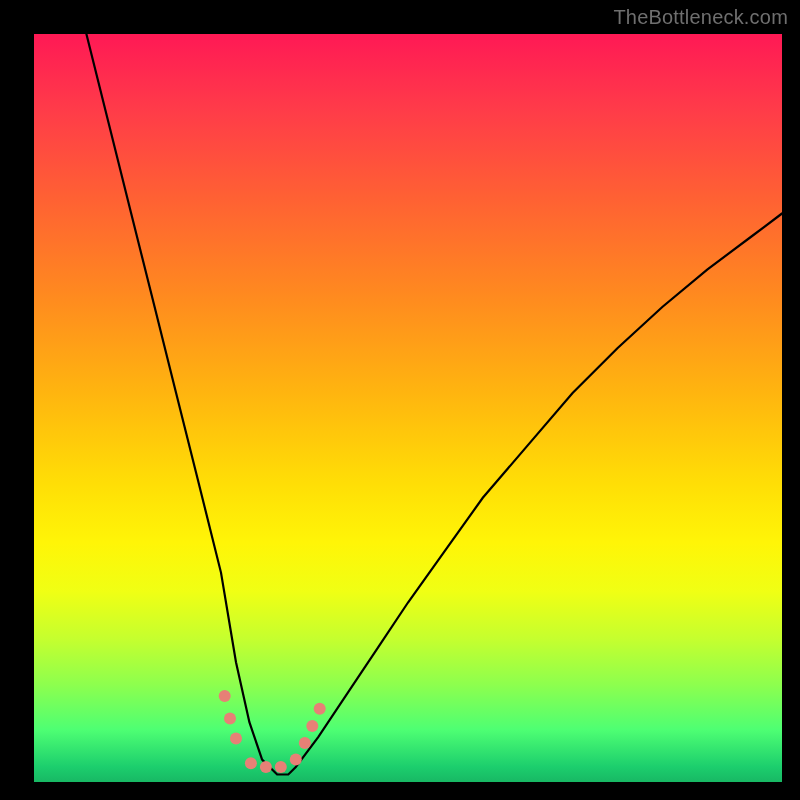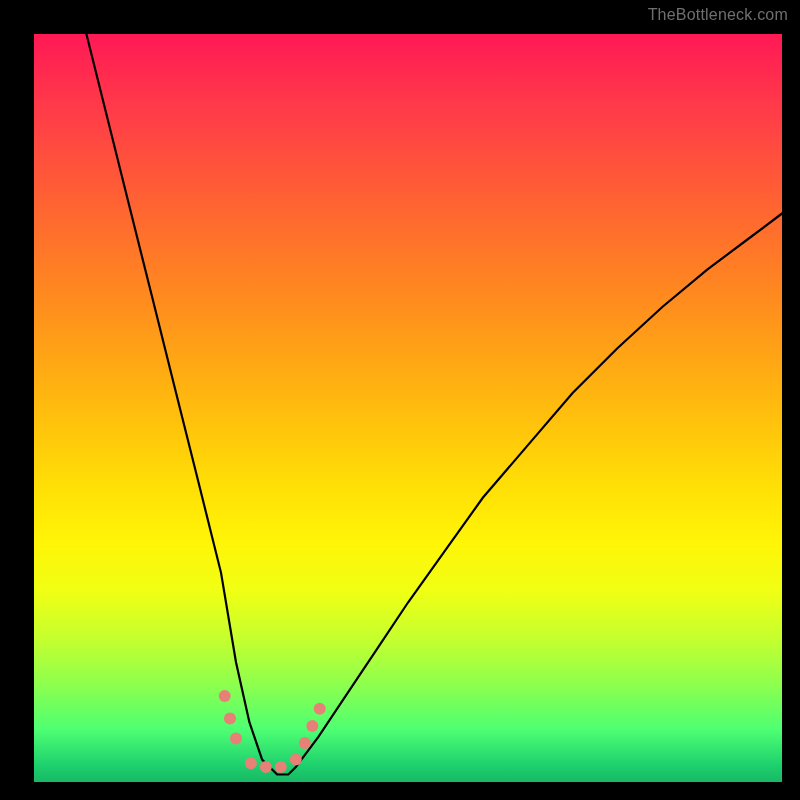--- a/index.html
+++ b/index.html
@@ -45,21 +45,21 @@
     left: 0;
     top: 0;
     width: 748px;
     height: 748px;
   }
   .watermark {
     position: absolute;
     top: 6px;
     right: 12px;
     font-family: Arial, Helvetica, sans-serif;
-    font-size: 16px;
+    font-size: 20px;
     letter-spacing: 0.2px;
     color: #6f6f6f;
   }
 </style>
 </head>
 <body>
 
 <div class="stage">
   <div class="plot-area">
     <svg class="curve-svg" viewBox="0 0 748 748" preserveAspectRatio="none">

